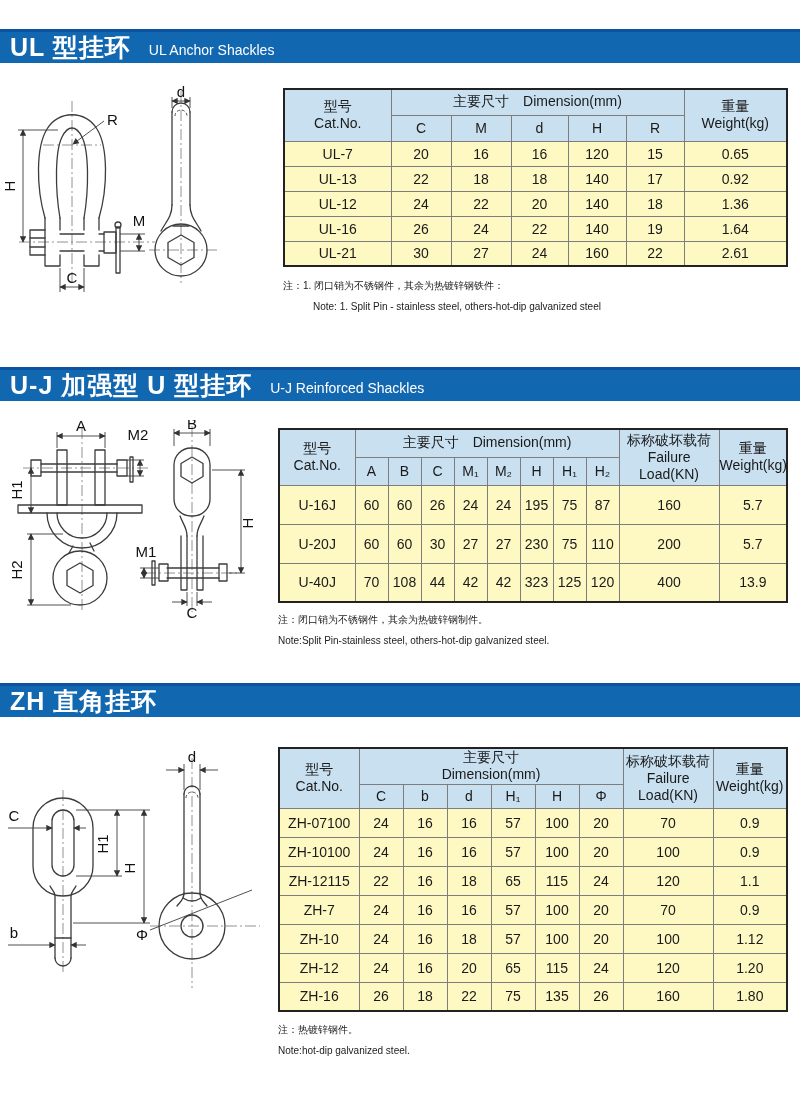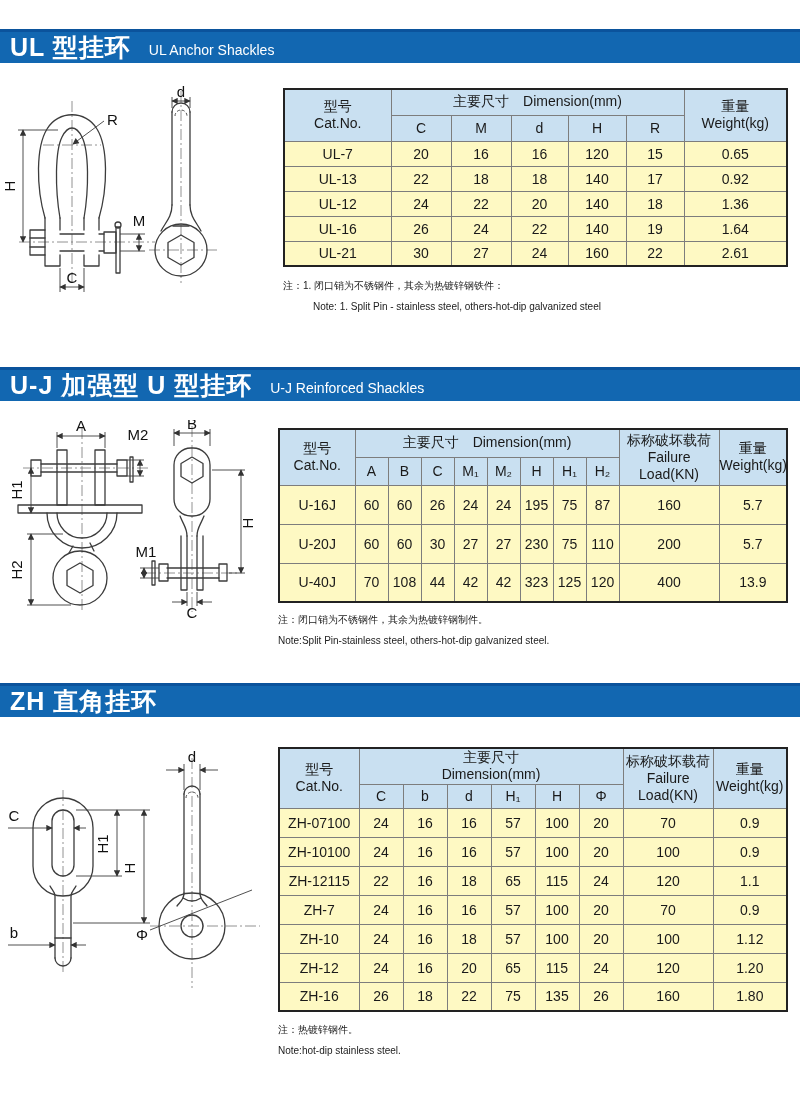--- a/index.html
+++ b/index.html
@@ -482,14 +482,14 @@
         <td>135</td>
         <td>26</td>
         <td>160</td>
         <td>1.80</td>
       </tr>
     </tbody>
 </table>
 
 <div class="note" style="left:278px; top:1019px;">
   <div>注：热镀锌钢件。</div>
-  <div>Note:hot-dip stainless steel.</div>
+  <div>Note:hot-dip galvanized steel.</div>
 </div>
 
 </body></html>

